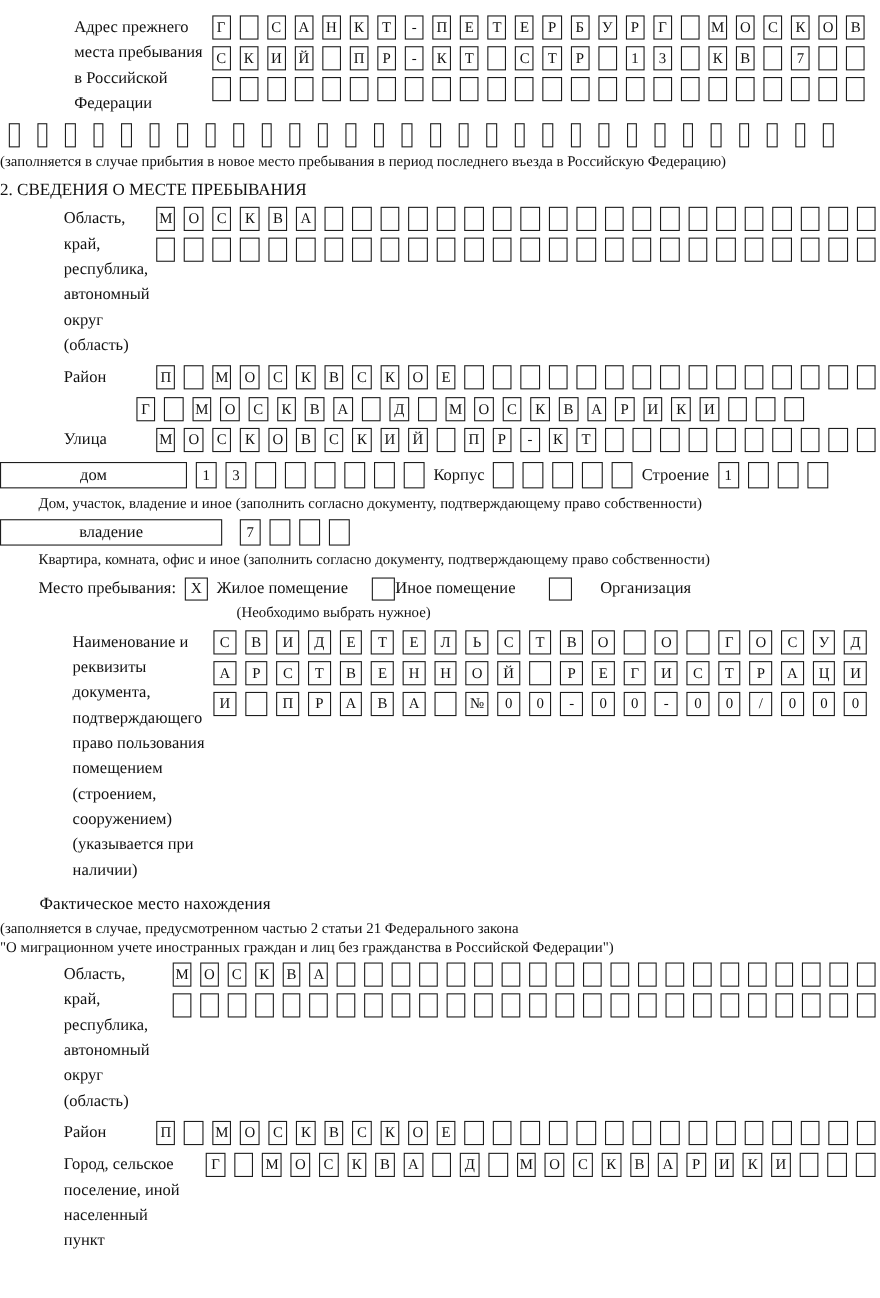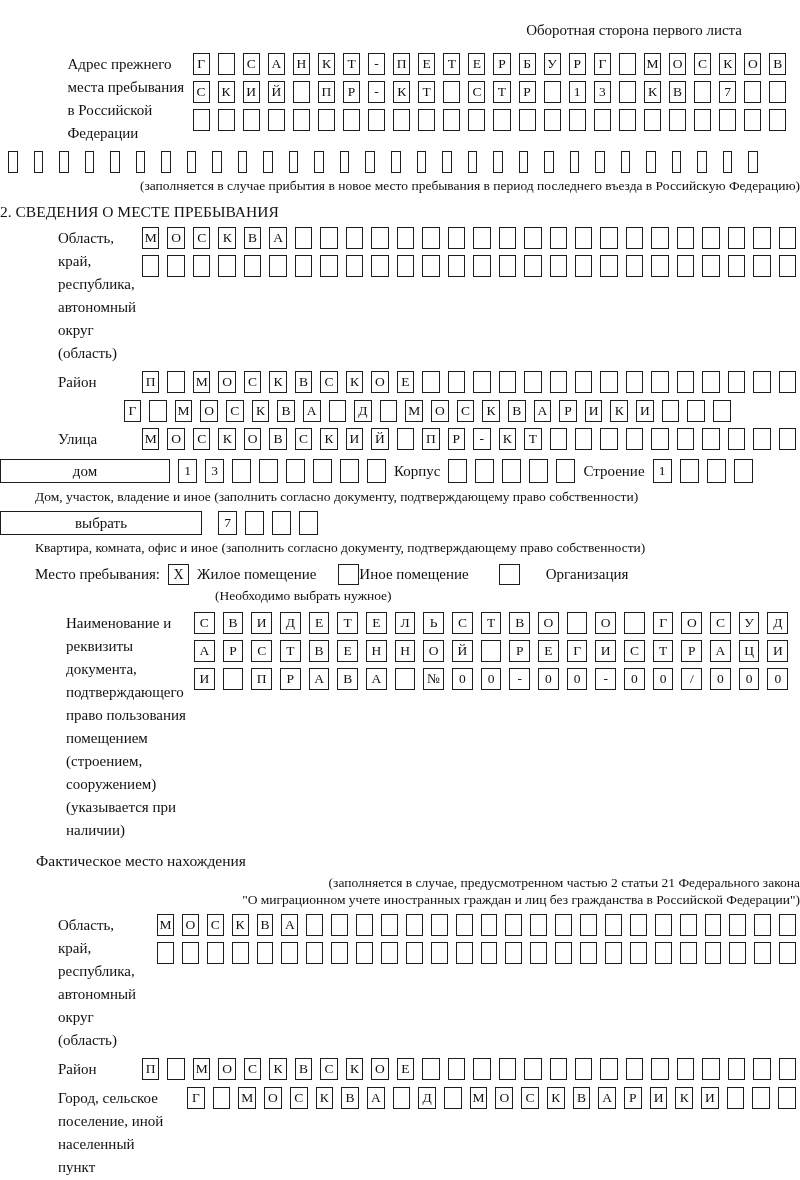--- a/index.html
+++ b/index.html
@@ -17,21 +17,21 @@
 
   .boxrow{ display:flex; gap:8px; }
   .cell{
     flex:1; height:20px; border:1.5px solid #1d1d1d;
     font-size:13.5px; line-height:20px; text-align:center;
     font-family:"Liberation Serif","DejaVu Serif",serif;
   }
   .fixed .cell{ flex:none; width:17px; }
 
   .note{ font-size:13.5px; margin:5px 0 0 35px; }
-  .note-center{ font-size:13.5px; text-align:right; margin-top:5px; }
+  .note-center{ font-size:13.5px; text-align:left; margin-top:5px; }
   .sec-title{ font-size:15.5px; font-weight:normal; text-align:left; margin-top:9px; }
 
   .widebox{
     border:1.5px solid #1d1d1d; height:22px; line-height:22px;
     text-align:center; font-size:15px; flex:none;
   }
   .inline-lbl{ font-size:15px; line-height:25px; flex:none; }
   .hrow{ display:flex; gap:8px; align-items:flex-start; }
   .hrow .cell{ flex:none; width:17px; height:22px; line-height:22px; }
 
@@ -40,21 +40,20 @@
     width:19px; height:19px; border:1.5px solid #1d1d1d; flex:none;
     text-align:center; line-height:19px; font-size:14px;
   }
   .mt6{margin-top:6px;gap:16px;} .mt8{margin-top:8px;} .mt10{margin-top:10px;padding-left:36px;} .mt14{margin-top:14px;}
 </style>
 </head>
 <body>
 
 <div class="page">
 
-  <div class="header-note">Оборотная сторона первого листа</div>
 
   <div class="frow mt14">
     <div class="lbl" style="width:125px">Адрес прежнего места пребывания в Российской Федерации</div>
     <div class="rows" style="width:594px">
       <div class="boxrow">
           <div class="cell">Г</div>
           <div class="cell"></div>
           <div class="cell">С</div>
           <div class="cell">А</div>
           <div class="cell">Н</div>
@@ -353,21 +352,21 @@
     <div class="boxrow fixed">
         <div class="cell">1</div>
         <div class="cell"></div>
         <div class="cell"></div>
         <div class="cell"></div>
       </div>
   </div>
   <div class="note">Дом, участок, владение и иное (заполнить согласно документу, подтверждающему право собственности)</div>
 
   <div class="hrow mt6">
-    <div class="widebox" style="width:200px">выбрать</div>
+    <div class="widebox" style="width:200px">владение</div>
     <div class="boxrow fixed">
         <div class="cell">7</div>
         <div class="cell"></div>
         <div class="cell"></div>
         <div class="cell"></div>
       </div>
   </div>
   <div class="note">Квартира, комната, офис и иное (заполнить согласно документу, подтверждающему право собственности)</div>
 
   <div class="chk-row">

